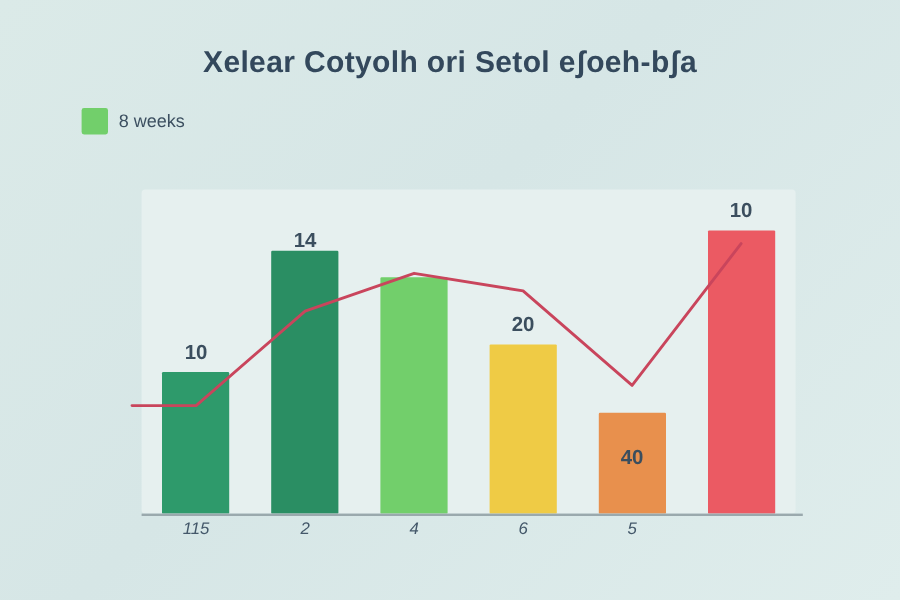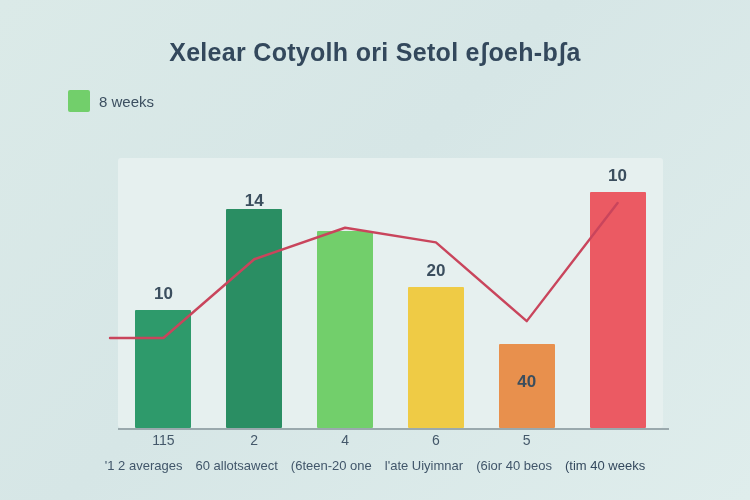--- a/index.html
+++ b/index.html
@@ -138,20 +138,21 @@
 
   
   .tick-label {
     position: absolute;
     top: 432px;
     text-align: center;
     font-size: 14px;
     color: #44586a;
     white-space: nowrap;
     filter: blur(0.35px);
+    font-style: italic;
   }
 
   
   #caption-row {
     position: absolute;
     top: 458px;
     left: 0;
     width: 750px;
     display: flex;
     justify-content: center;
@@ -200,27 +201,19 @@
       <div class="bar" style="left: 471.583px; width: 56px; height: 236.25px; background: rgb(235, 90, 99);"></div>
       <div class="bar-value" style="left: 449.583px; width: 100px; top: 7.75px;">10</div>
     </div>
 
   <div id="x-axis-line"></div>
 
   <svg id="line-overlay" viewBox="0 0 750 500" preserveAspectRatio="none">
     <polyline id="trend-polyline" fill="none" stroke="#c9455c" stroke-width="2.4" stroke-linejoin="round" stroke-linecap="round" points="110,338 163.41666666666666,338 254.25,259.25 345.0833333333333,227.75 435.91666666666663,242.375 526.75,321.125 617.5833333333333,203"></polyline>
   </svg>
 
-  <div id="caption-row">
-      <span class="caption-item">'1  2 averages</span>
-      <span class="caption-item">60 allotsawect</span>
-      <span class="caption-item">(6teen-20 one</span>
-      <span class="caption-item">l'ate Uiyimnar</span>
-      <span class="caption-item">(6ior 40 beos</span>
-      <span class="caption-item strong">(tim 40 weeks</span>
-    </div>
 
 <div class="tick-label" style="left: 113.417px; width: 100px;">115</div>
     <div class="tick-label" style="left: 204.25px; width: 100px;">2</div>
     <div class="tick-label" style="left: 295.083px; width: 100px;">4</div>
     <div class="tick-label" style="left: 385.917px; width: 100px;">6</div>
     <div class="tick-label" style="left: 476.75px; width: 100px;">5</div>
   </div>
 
 </body></html>

